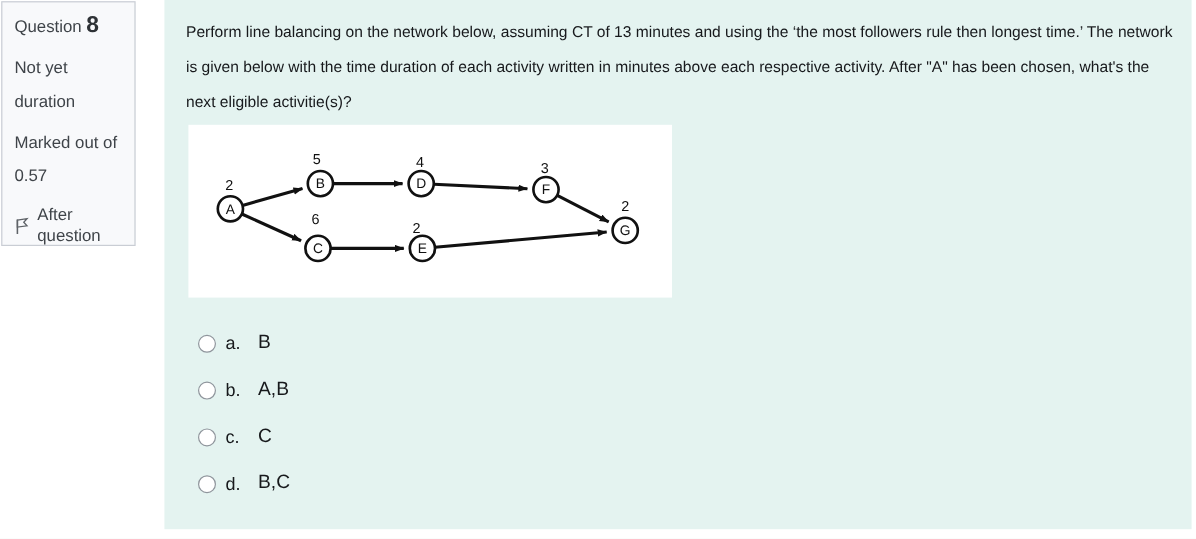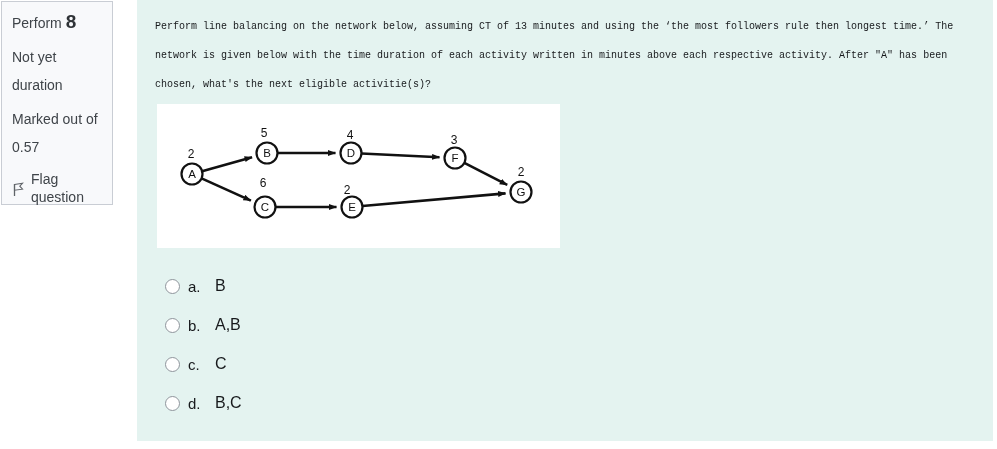--- a/index.html
+++ b/index.html
@@ -27,52 +27,52 @@
   .info-line{line-height:28px;margin-bottom:6px;}
   .flag-row{display:flex;align-items:center;gap:6px;margin-top:9px;line-height:18px;cursor:pointer;}
   .flag-row svg{flex:0 0 auto;margin-top:2px;}
   
   .content{
     position:absolute;left:137px;top:0;width:856px;height:441px;
     background:var(--content-bg);
   }
   .qtext{
     margin:12px 0 0 18px;width:826px;
-    font-size:10px;line-height:29px;color:var(--ink);font-family:Liberation Mono, monospace;
+    font-size:13px;line-height:29px;color:var(--ink);
   }
   .diagram-box{
     position:absolute;left:20px;top:104px;width:403px;height:144px;
     background:#ffffff;
   }
   .diagram-box svg{display:block;font-family:inherit;}
   .options{position:absolute;left:28px;top:273px;}
   .option-row{display:flex;align-items:center;height:26px;margin-bottom:13px;cursor:pointer;}
   .radio{
     width:15px;height:15px;border-radius:50%;
     border:1px solid #8f959c;background:#ffffff;flex:0 0 auto;
   }
   .opt-letter{margin-left:8px;width:27px;font-size:15px;color:var(--ink);}
   .opt-value{font-size:16px;color:var(--ink);}
 </style>
 </head>
 <body>
 
 <div class="info-box">
   <div class="q-title">
-    <span>Perform</span>
+    <span>Question</span>
     <span class="q-number">8</span>
   </div>
   <div class="info-line">Not yet duration</div>
   <div class="info-line">Marked out of 0.57</div>
   <div class="flag-row">
     <svg width="13" height="16" viewBox="0 0 13 16">
       <path d="M2.5 15 L2.5 3" stroke="#5f6368" stroke-width="1.3" fill="none"></path>
       <path d="M2.5 3.5 L10.5 2.2 L7.8 5.2 L10.5 8.2 L2.5 9.2 Z" fill="none" stroke="#5f6368" stroke-width="1.1"></path>
     </svg>
-    <span>Flag question</span>
+    <span>After question</span>
   </div>
 </div>
 
 <div class="content">
   <div class="qtext">Perform line balancing on the network below, assuming CT of 13 minutes and using the ‘the most followers rule then longest time.’  The network is given below with the time duration of each activity written in minutes above each respective activity. After "A" has been chosen, what's the next eligible activitie(s)?</div>
 
   <div class="diagram-box">
     <svg width="403" height="144" viewBox="0 0 403 144">
       <defs>
         <marker id="arr" markerWidth="10" markerHeight="8" refX="7.5" refY="3" orient="auto" markerUnits="userSpaceOnUse">

